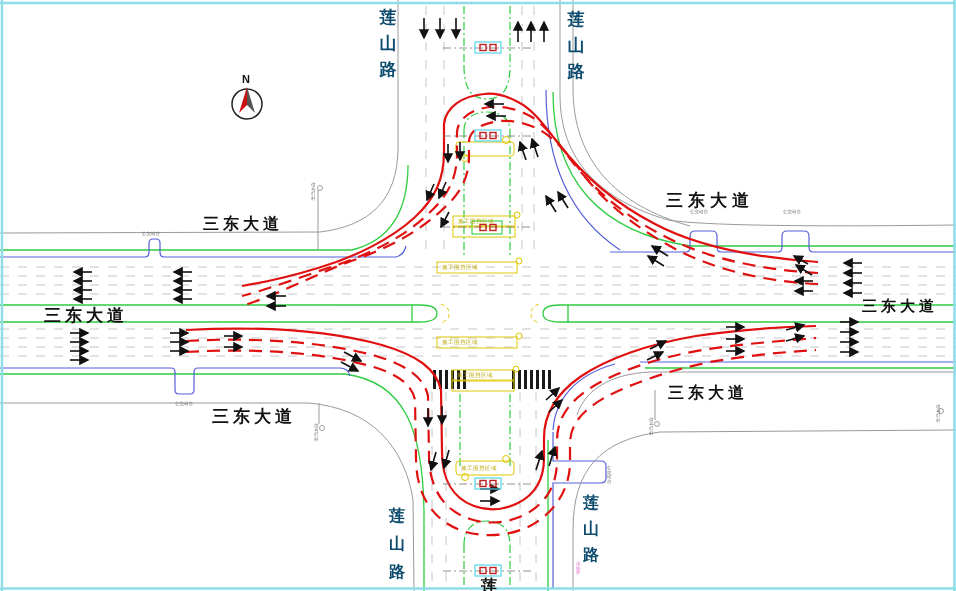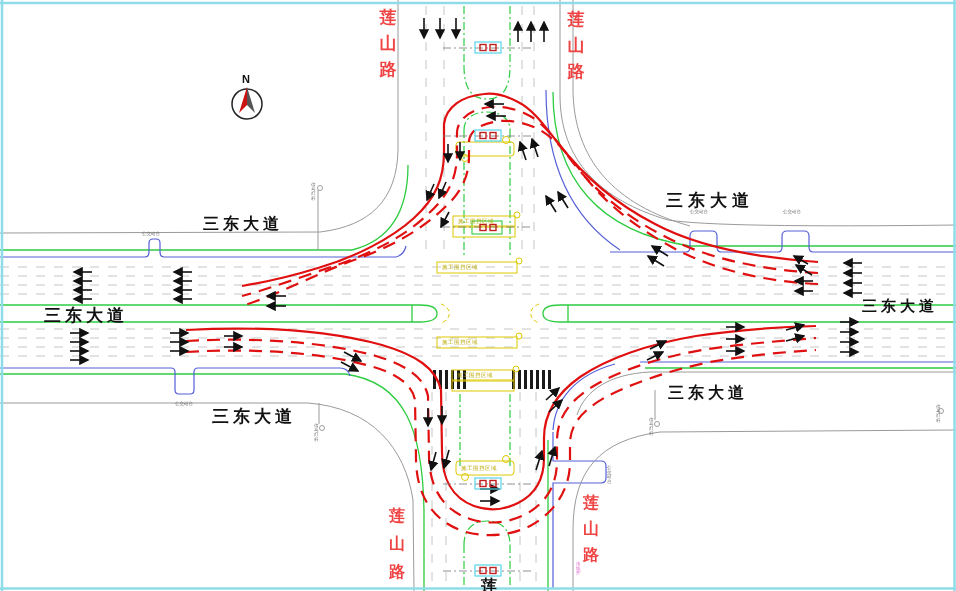--- a/index.html
+++ b/index.html
@@ -1,20 +1,20 @@
 <!DOCTYPE html>
 <html><head>
 <meta charset="utf-8">
 <style>
   html,body{margin:0;padding:0;background:#e8e8e8;}
   #stage{position:relative;width:956px;height:591px;background:#ffffff;overflow:hidden;
          font-family:"Liberation Sans",sans-serif;}
   #plan{position:absolute;left:0;top:0;}
   .lbl{position:absolute;color:#111;font-weight:bold;white-space:nowrap;}
-  .vt{position:absolute;color:#ef4444;font-weight:bold;width:18px;word-break:break-all;
+  .vt{position:absolute;color:#0c4a6e;font-weight:bold;width:18px;word-break:break-all;
       white-space:normal;text-align:center;}
   .tiny{position:absolute;color:#666;font-size:4.5px;font-weight:normal;letter-spacing:0;}
   .tinyv{position:absolute;color:#666;font-size:4.5px;width:6px;word-break:break-all;line-height:4.6px;}
   .ycap{position:absolute;color:#b9a700;font-size:5.5px;letter-spacing:0.5px;white-space:nowrap;}
 </style>
 </head>
 <body>
 
 <div id="stage">
 

